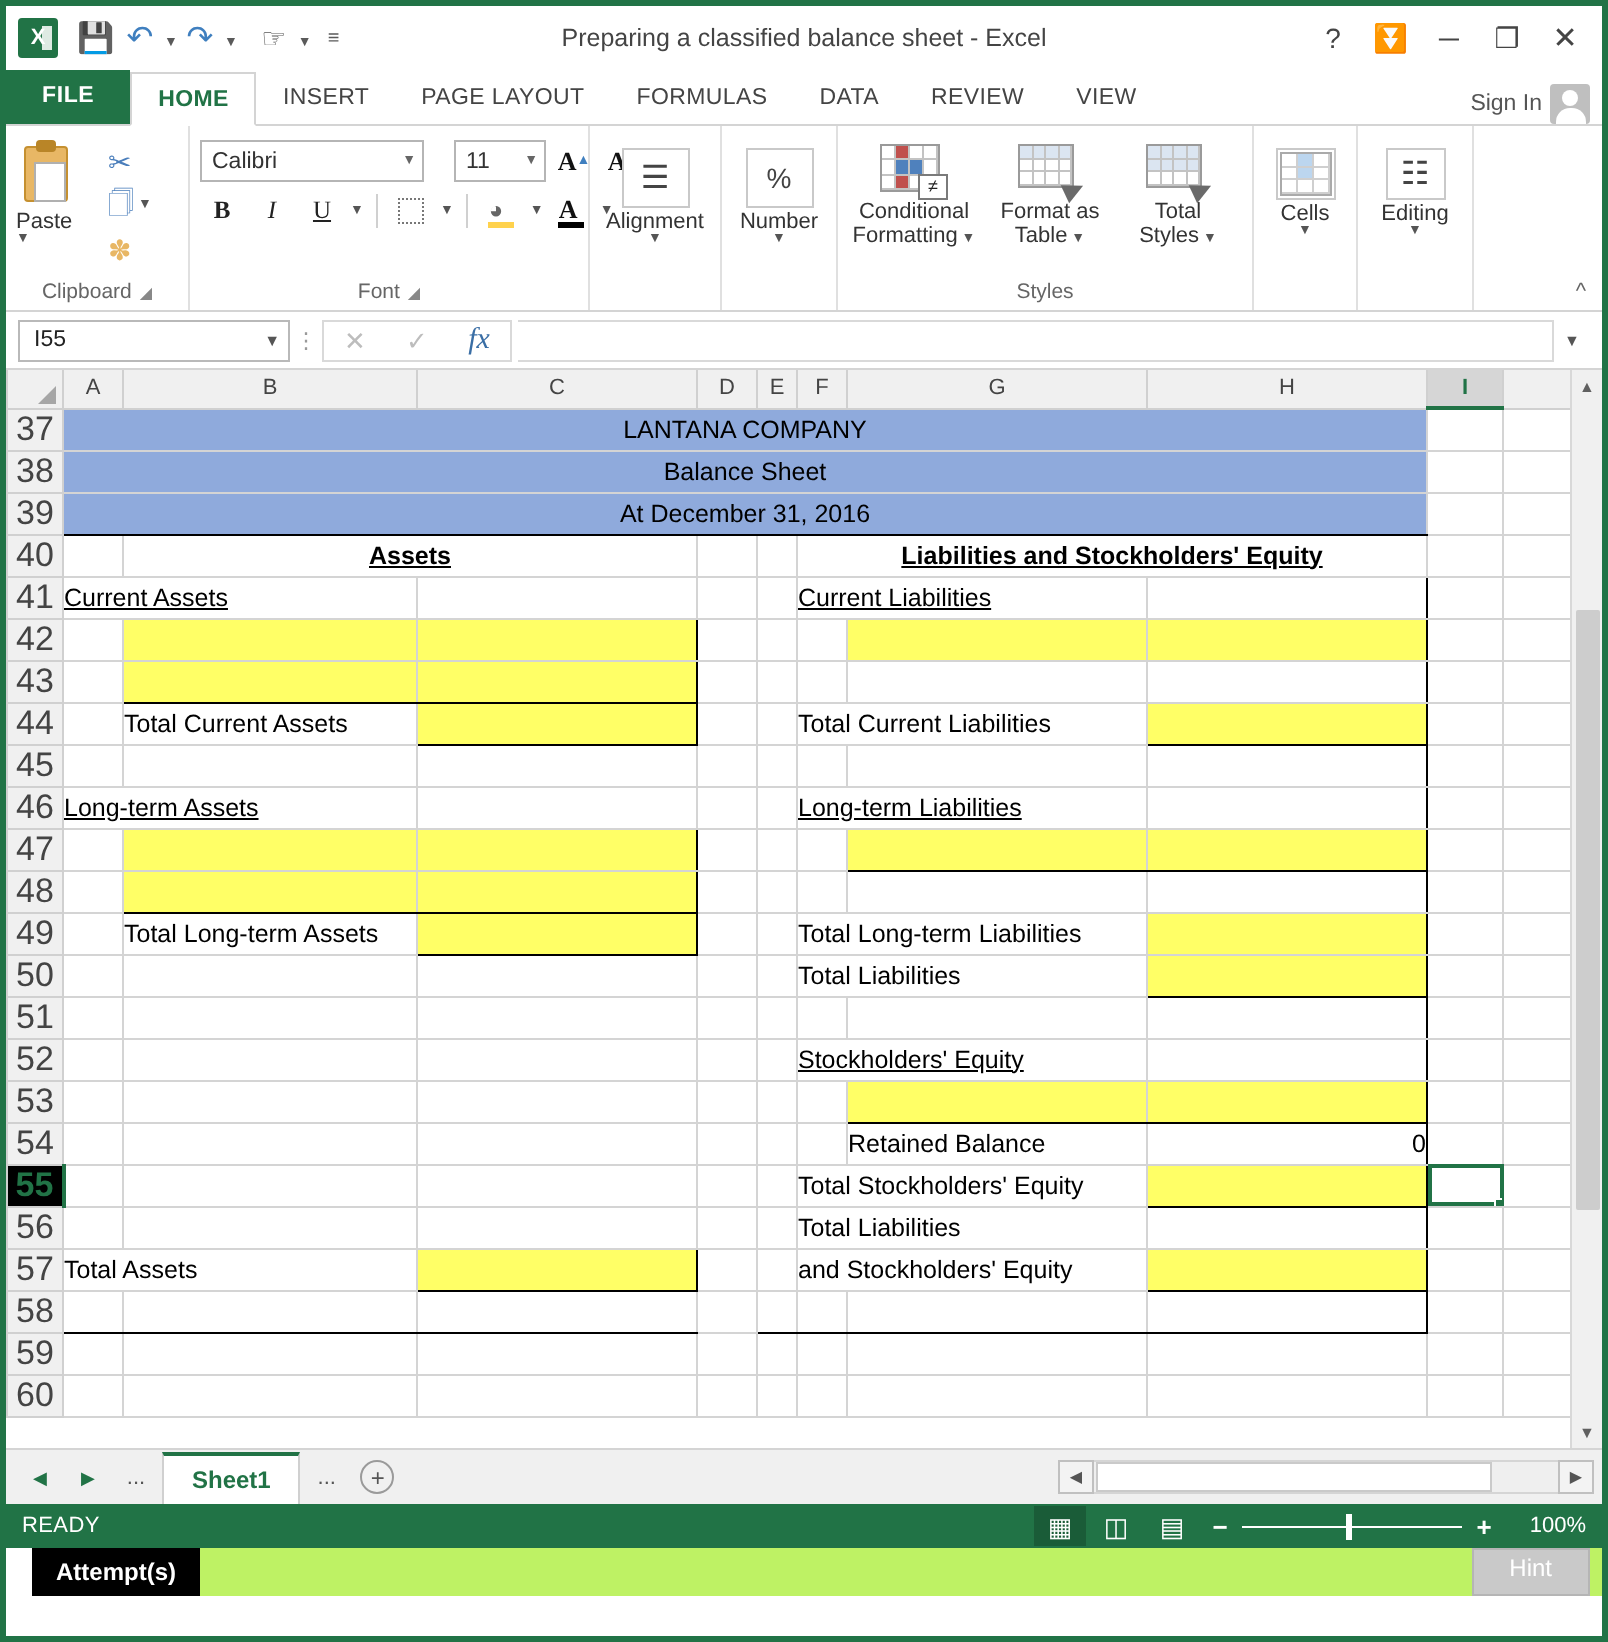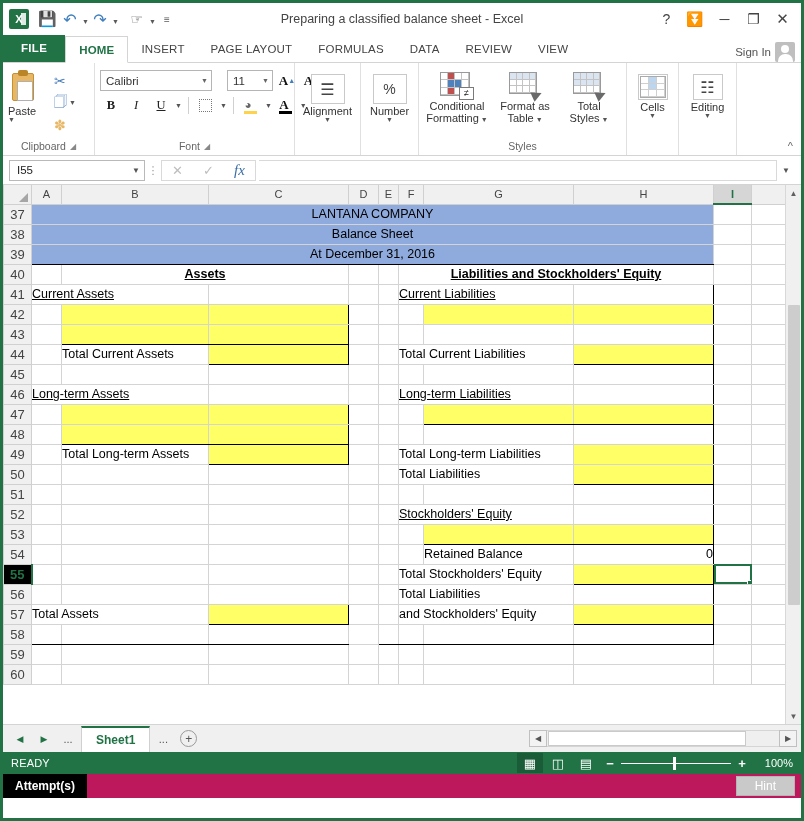--- a/index.html
+++ b/index.html
@@ -247,21 +247,21 @@
   .corner {
     width:28px; height:19px; background:#f0f0f0; border:1px solid #d0d0d0;
     border-top:none; position:relative;
   }
   .corner::after{
     content:""; position:absolute; right:3px; bottom:2px;
     border-left:9px solid transparent; border-bottom:9px solid #a6a6a6;
   }
   .rowhead {
     width:28px; height:20px; background:#f0f0f0; border:1px solid #d0d0d0;
-    font-size:13px; font-weight:normal; color:#444; text-align:center; vertical-align:middle;
+    font-size:17px; font-weight:normal; color:#444; text-align:center; vertical-align:middle;
   }
   .rowhead.sel { background:#000000; color:#217346; font-weight:bold;
                  border-right:2px solid #217346; }
   td.cell {
     height:20px; border-right:1px solid #d4d4d4; border-bottom:1px solid #d4d4d4;
     font-size:12.5px; color:#000; vertical-align:middle; overflow:hidden; white-space:nowrap;
   }
   .bluehdr { background:#8faadc; text-align:center; font-size:12.5px; color:#000; }
   .yellow { background:#ffff66; }
   .bt { border-top:1px solid #000 !important; }
@@ -328,22 +328,23 @@
               font-size:13px; color:#fff; }
   .view-btn.active { background:#1a5c38; }
   .zoom-out, .zoom-in { width:18px; text-align:center; font-size:13px; font-weight:bold; }
   .zoom-slider { width:110px; height:20px; position:relative; display:flex; align-items:center; }
   .zoom-track { width:100%; height:1px; background:#fff; }
   .zoom-thumb { position:absolute; left:52px; width:3px; height:13px; background:#fff; }
   .zoom-pct { width:40px; text-align:right; font-size:11px; }
 
   
   .attemptbar {
-    height:24px; background:#be185d; display:flex; align-items:center; flex:none;
+    height:24px; background:#bef264; display:flex; flex:none;
     position:relative;
+    margin-left:13px;
   }
   .attempt-label {
     background:#000; color:#fff; font-size:12px; font-weight:bold;
     padding:4px 12px; height:24px; display:flex; align-items:center;
   }
   .hint-btn {
     margin-left:auto; margin-right:6px; background:#c9c9c9; color:#fff;
     font-size:12px; padding:2px 18px; border:1px solid #b5b5b5;
   }
   .bottomstrip { height:20px; background:#fff; flex:none; }

